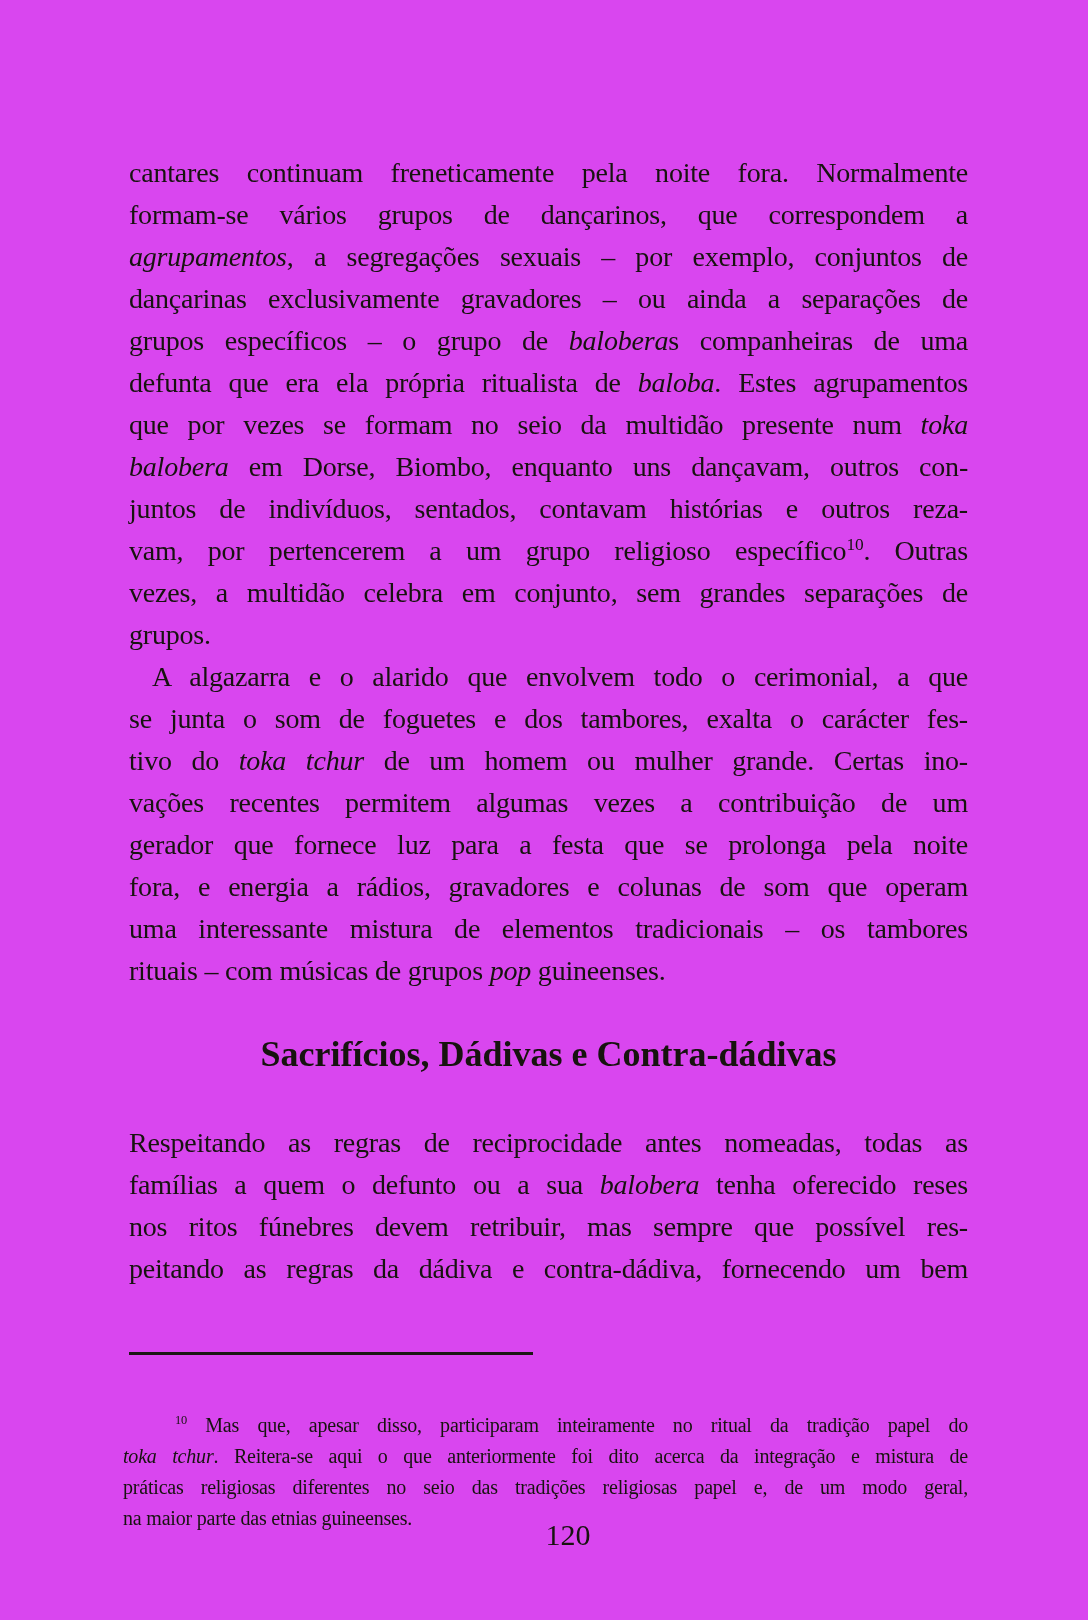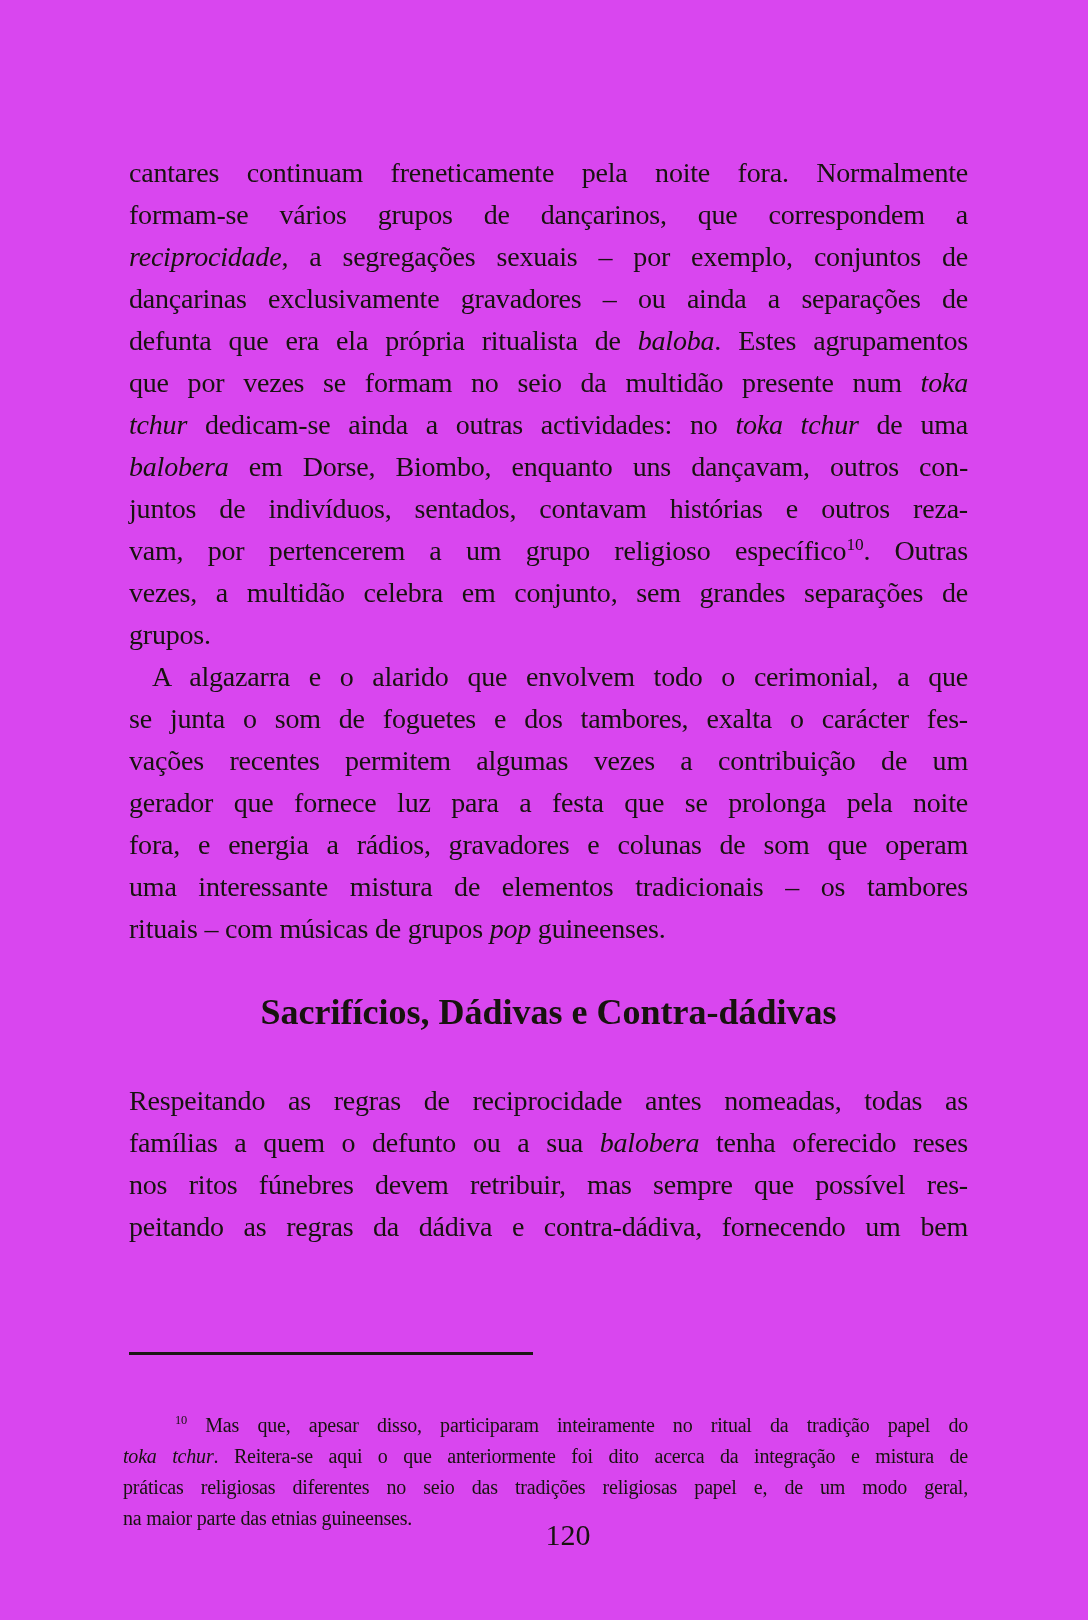--- a/index.html
+++ b/index.html
@@ -81,32 +81,33 @@
   }
 </style>
 </head>
 <body>
 
 <div class="page">
   <div class="body-text">
     <div id="before-heading">
         <div class="line">cantares continuam freneticamente pela noite fora. Normalmente</div>
         <div class="line">formam-se vários grupos de dançarinos, que correspondem a</div>
-        <div class="line"><i>reciprocidade</i>, a segregações sexuais – por exemplo, conjuntos de</div>
+        <div class="line"><i>agrupamentos</i>, a segregações sexuais – por exemplo, conjuntos de</div>
         <div class="line">dançarinas exclusivamente gravadores – ou ainda a separações de</div>
+        <div class="line">grupos específicos – o grupo de <i>balobera</i>s companheiras de uma</div>
         <div class="line">defunta que era ela própria ritualista de <i>baloba</i>. Estes agrupamentos</div>
         <div class="line">que por vezes se formam no seio da multidão presente num <i>toka</i></div>
-        <div class="line"><i>tchur</i> dedicam-se ainda a outras actividades: no <i>toka tchur</i> de uma</div>
         <div class="line"><i>balobera</i> em Dorse, Biombo, enquanto uns dançavam, outros con-</div>
         <div class="line">juntos de indivíduos, sentados, contavam histórias e outros reza-</div>
         <div class="line">vam, por pertencerem a um grupo religioso específico<sup>10</sup>. Outras</div>
         <div class="line">vezes, a multidão celebra em conjunto, sem grandes separações de</div>
         <div class="line last">grupos.</div>
         <div class="line indent">A algazarra e o alarido que envolvem todo o cerimonial, a que</div>
         <div class="line">se junta o som de foguetes e dos tambores, exalta o carácter fes-</div>
+        <div class="line">tivo do <i>toka tchur</i> de um homem ou mulher grande. Certas ino-</div>
         <div class="line">vações recentes permitem algumas vezes a contribuição de um</div>
         <div class="line">gerador que fornece luz para a festa que se prolonga pela noite</div>
         <div class="line">fora, e energia a rádios, gravadores e colunas de som que operam</div>
         <div class="line">uma interessante mistura de elementos tradicionais – os tambores</div>
         <div class="line last">rituais – com músicas de grupos <i>pop</i> guineenses.</div>
       </div>
     <h2 class="heading">Sacrifícios, Dádivas e Contra-dádivas</h2>
     <div id="after-heading">
         <div class="line">Respeitando as regras de reciprocidade antes nomeadas, todas as</div>
         <div class="line">famílias a quem o defunto ou a sua <i>balobera</i> tenha oferecido reses</div>

